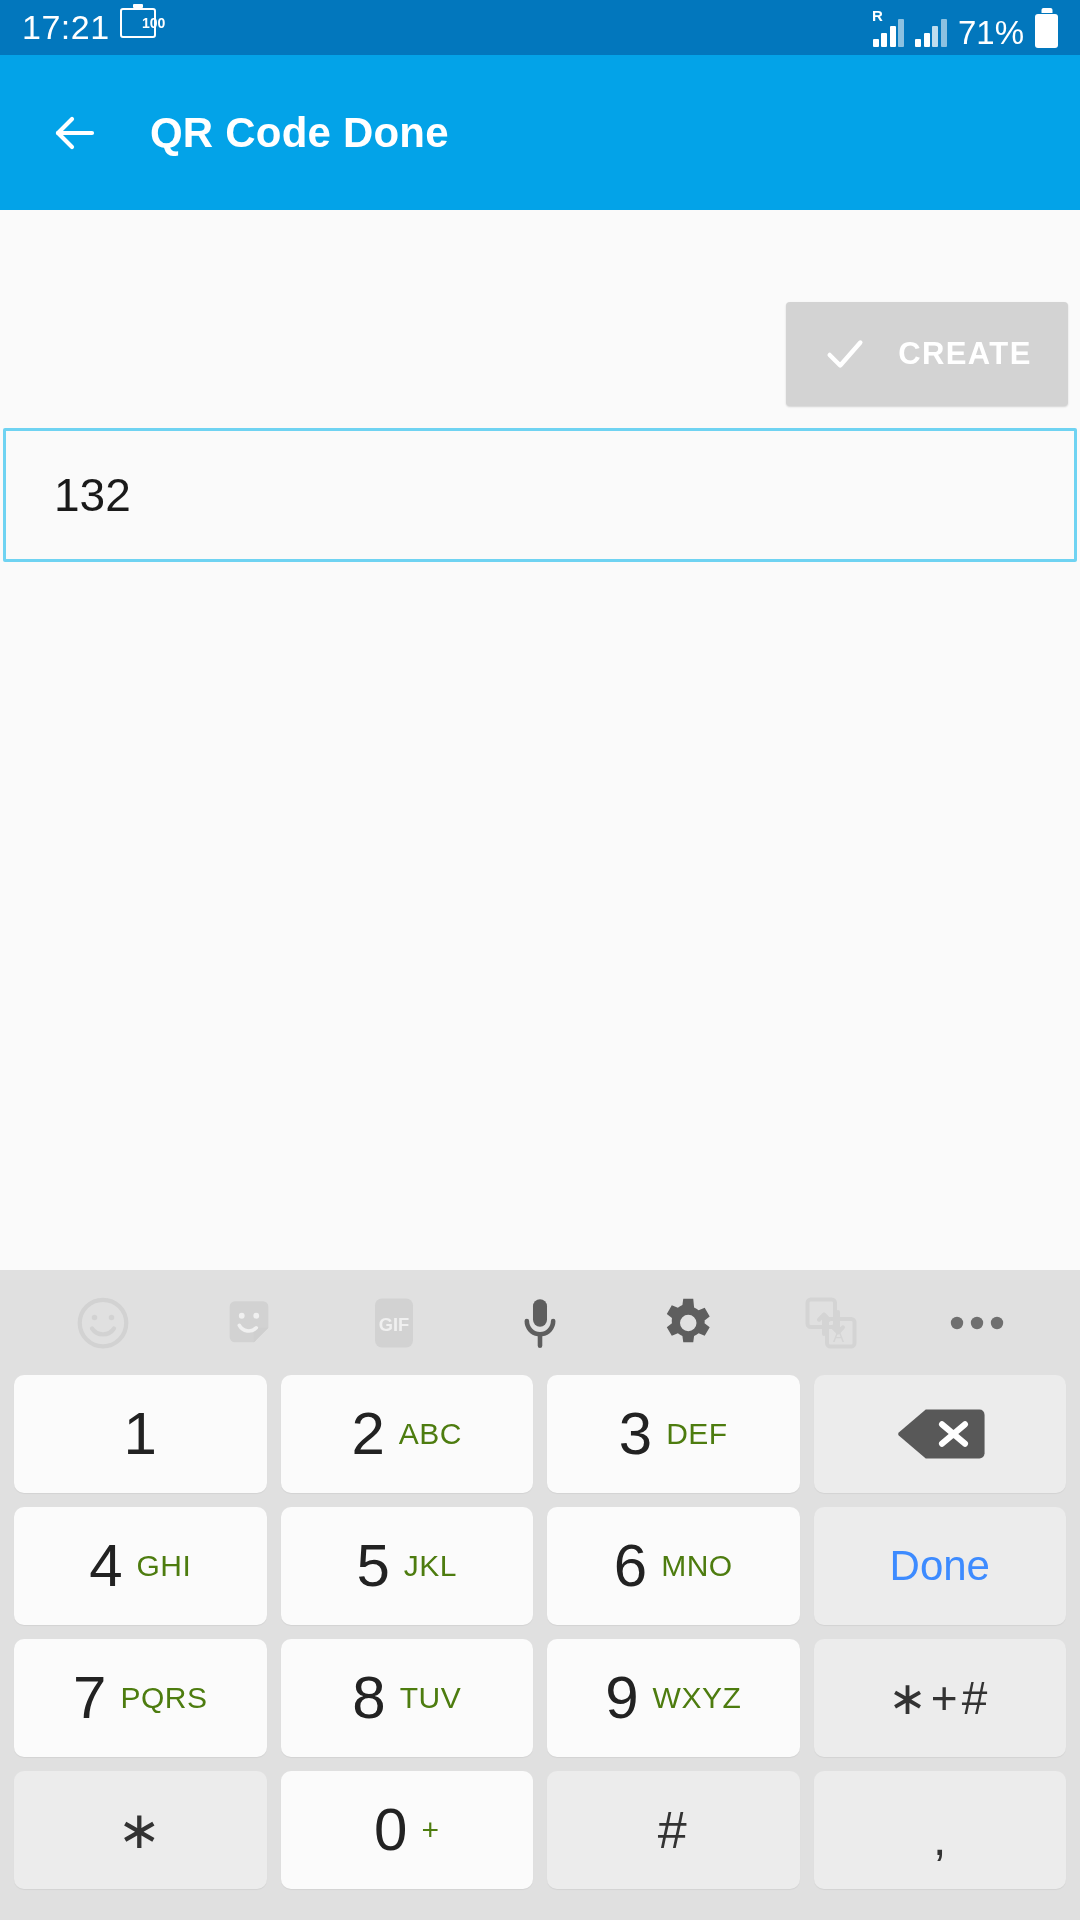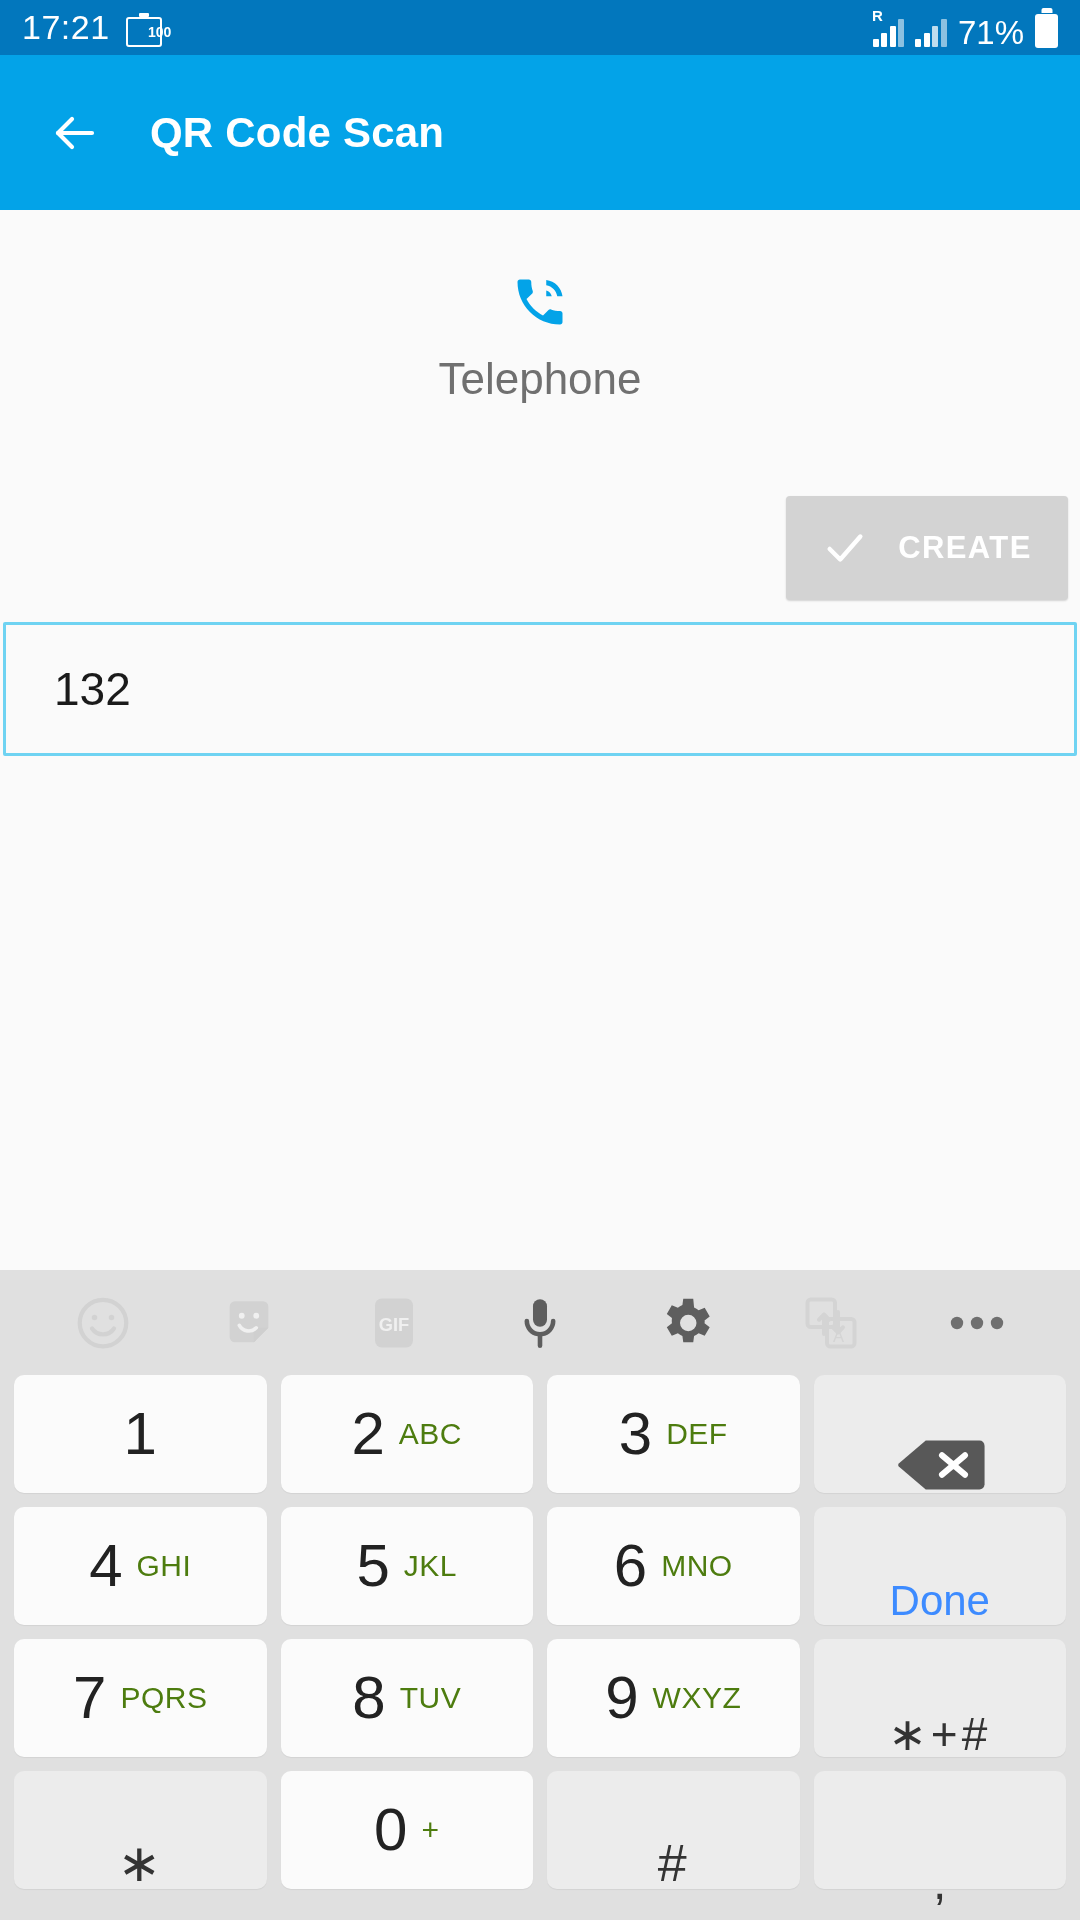--- a/index.html
+++ b/index.html
@@ -10,21 +10,21 @@
     overflow:hidden;
   }
   #root { width:1080px; height:1920px; position:relative; display:flex; flex-direction:column; }
 
   
   .status-bar {
     height:55px; background:#0277bd; color:#ffffff;
     display:flex; align-items:center; justify-content:space-between;
     padding:0 22px; flex:0 0 auto;
   }
-  .status-left { display:flex; align-items:flex-end; gap:16px; }
+  .status-left { display:flex; align-items:flex-start; gap:10px; }
   .status-clock { font-size:34px; letter-spacing:0.5px; font-weight:400; }
   .batt-saver {
     width:22px; height:30px; border:2.5px solid #ffffff; border-radius:3px;
     position:relative; display:flex; align-items:center; justify-content:center;
     font-size:14px; font-weight:700; line-height:1;padding-left:32px;
   }
   .batt-saver::before {
     content:""; position:absolute; top:-6px; left:50%; transform:translateX(-50%);
     width:10px; height:4px; background:#ffffff; border-radius:1px;
   }
@@ -95,21 +95,21 @@
   .kb-tool { width:64px; height:64px; display:flex; align-items:center; justify-content:center; }
   .kb-tool svg { display:block; }
 
   .kb-rows { padding:0 14px; display:flex; flex-direction:column; gap:14px; }
   .kb-row { display:flex; gap:14px; }
   .key {
     flex:1 1 0; height:118px; border-radius:10px; background:#fbfbfb;
     display:flex; align-items:center; justify-content:center; gap:14px;
     box-shadow:0 1px 1px rgba(0,0,0,.06);
   }
-  .key.func { background:#ececec;align-items:flex-end; }
+  .key.func { background:#ececec; }
   .key-num { font-size:60px; color:#222222; font-weight:400; line-height:1; }
   .key-sub { font-size:30px; color:#4d7c0f; font-weight:400; letter-spacing:.5px; }
   .key-sym { font-size:52px; color:#333333; font-weight:400; line-height:1; letter-spacing:2px; }
   .key-sym.small { font-size:46px; letter-spacing:4px; }
   .key-done { font-size:42px; color:#3d8bff; font-weight:400; }
   .bksp-icon { width:92px; height:56px; display:block; }
   .comma { font-size:48px; color:#333333; line-height:1; margin-bottom:-18px; }
 </style>
 </head>
 <body>
@@ -144,35 +144,25 @@
     </div>
   </div>
 
   <div class="app-bar">
     <span>
       <svg class="back-arrow" viewBox="0 0 24 24" fill="none" stroke="#ffffff" stroke-width="2.1" stroke-linecap="round" stroke-linejoin="round">
         <line x1="21" y1="12" x2="4" y2="12"></line>
         <polyline points="11,5 4,12 11,19"></polyline>
       </svg>
     </span>
-    <span class="app-title">QR Code Scan</span>
+    <span class="app-title">QR Code Done</span>
   </div>
 
   <div class="content">
 
-    <div class="type-block">
-      <span>
-        <svg class="tel-icon" viewBox="0 0 24 24" fill="#03a3e8">
-          <path d="M6.6 10.8c1.4 2.8 3.8 5.1 6.6 6.6l2.2-2.2c.3-.3.7-.4 1-.2 1.1.4 2.4.6 3.6.6.6 0 1 .4 1 1V20c0 .6-.4 1-1 1C10.6 21 3 13.4 3 4c0-.6.4-1 1-1h3.5c.6 0 1 .4 1 1 0 1.3.2 2.5.6 3.6.1.4 0 .8-.3 1.1l-2.2 2.1z"></path>
-          <path d="M14.5 3.2v2.1c2.3.4 4 2.1 4.4 4.4h2.1c-.4-3.4-3.1-6.1-6.5-6.5z"></path>
-          <path d="M14.5 7.4v2.3h2.2c-.3-1.2-1.1-2-2.2-2.3z"></path>
-        </svg>
-      </span>
-      <span class="type-label">Telephone</span>
-    </div>
 
     <div class="create-row">
       <button class="create-btn">
         <span>
           <svg class="check-icon" viewBox="0 0 24 24" fill="none" stroke="#ffffff" stroke-width="2.3" stroke-linecap="round" stroke-linejoin="round">
             <polyline points="4,12.5 9.5,18 20,6"></polyline>
           </svg>
         </span>
         <span class="create-label">CREATE</span>
       </button>

